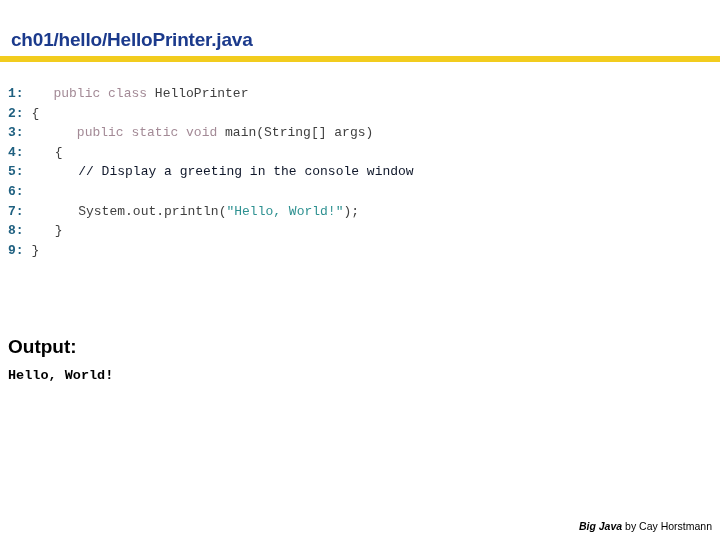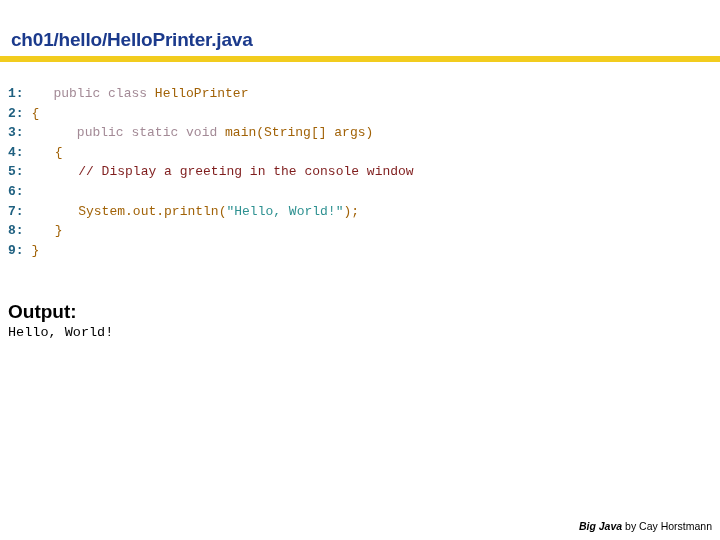--- a/index.html
+++ b/index.html
@@ -56,44 +56,47 @@
   }
   .code-line {
     white-space: pre;
     height: 19.6px;
   }
   .ln {
     color: #1f6080;
     font-weight: bold;
   }
   .kw   { color: #a38a96; margin-left: 22px; }
-  .cmt  { color: #7f1d1d; }
+  .cmt  { color: #0f172a; }
   .str  { color: #2e9191; }
-  .pln  { color: #a16207; }
+  .pln  { color: #404040; }
 
   
   #output-section {
     position: absolute;
     left: 8px;
     top: 300px;
     width: 700px;
   }
   #output-heading {
     font-family: "Liberation Sans", sans-serif;
     font-size: 19px;
     font-weight: bold;
     color: #000000;
     line-height: 24px;
+    margin-top: 35px;
   }
   #output-text {
+    margin-top: 8px;
     font-family: "Liberation Mono", "DejaVu Sans Mono", monospace;
     font-size: 13.5px;
     color: #000000;
     white-space: pre;
     line-height: 18px;
+    font-weight: bold;
   }
 
   
   #slide-footer {
     position: absolute;
     right: 8px;
     bottom: 6px;
     font-family: "Liberation Sans", sans-serif;
     font-size: 10.5px;
     color: #000000;

